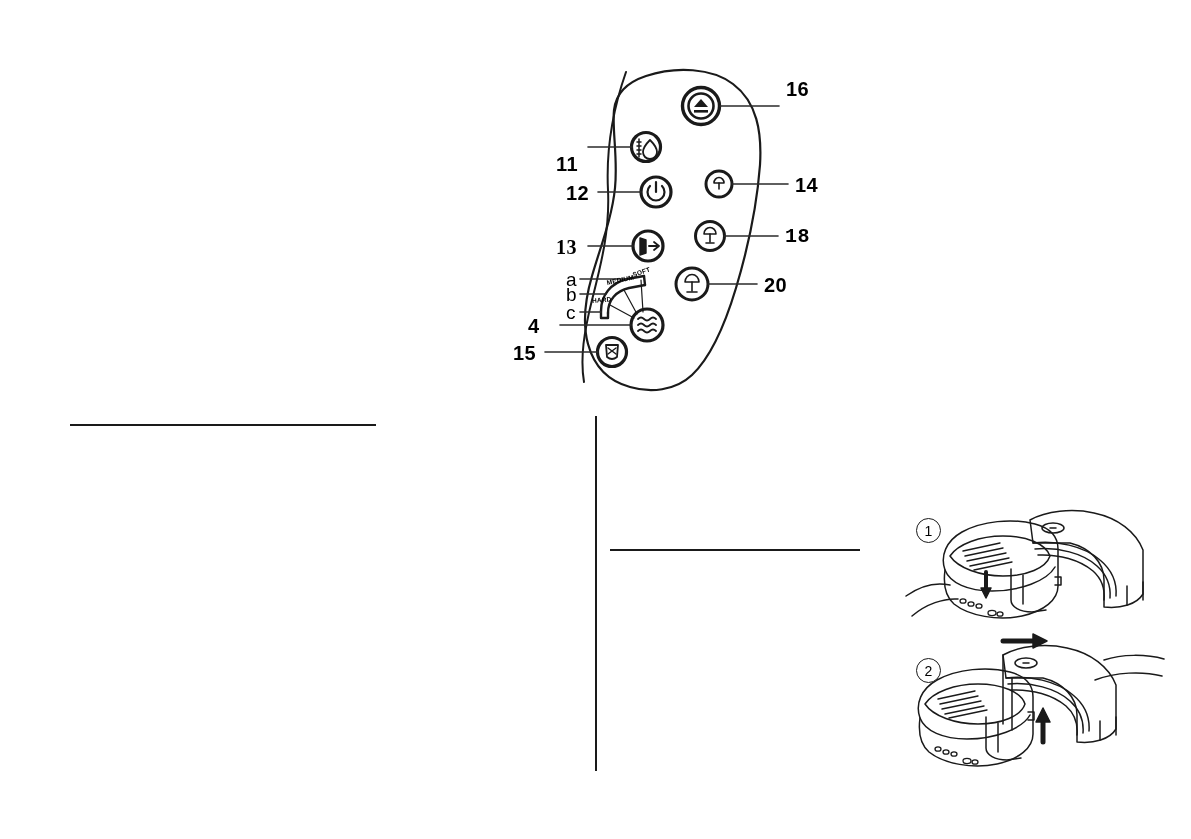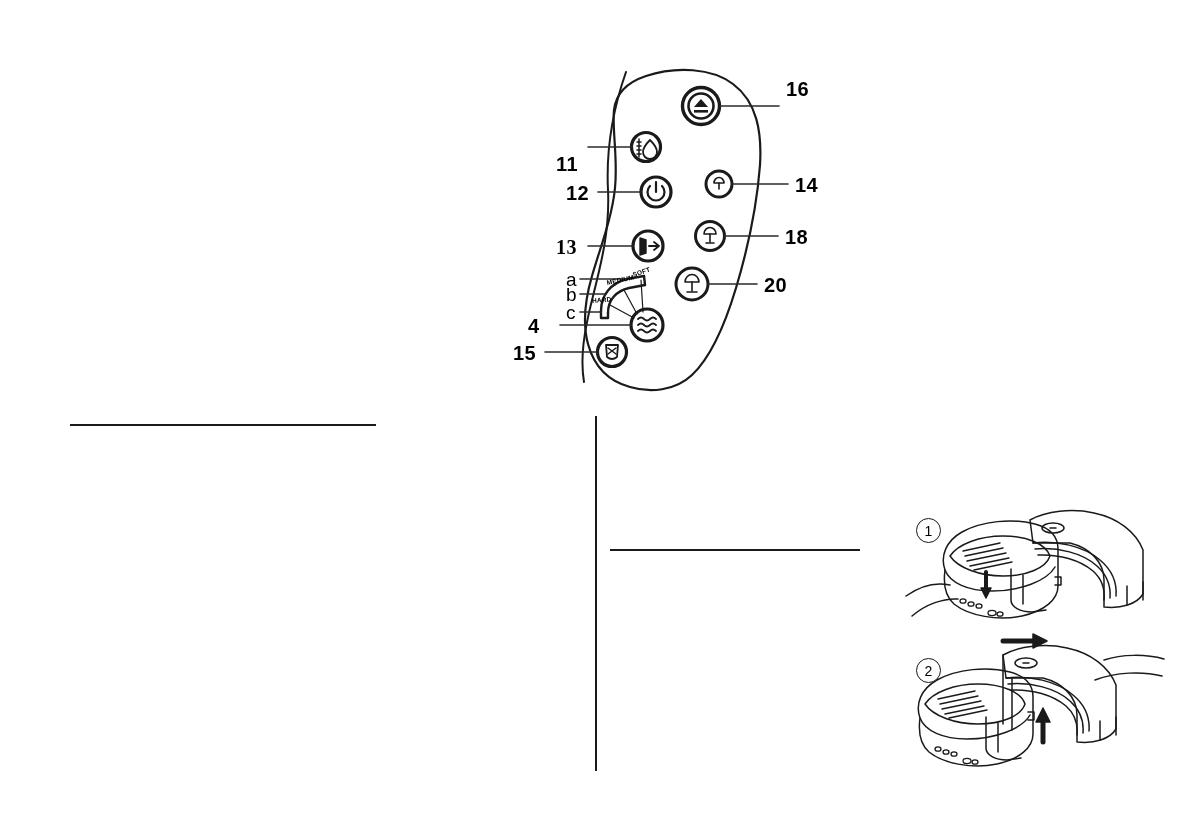--- a/index.html
+++ b/index.html
@@ -192,21 +192,21 @@
   <div class="scale-label" style="left:592px; top:298px; transform: rotate(-5deg);">HARD</div>
 
   <div class="callout" style="left:556px; top:138px;margin-top:16px;">11</div>
   <div class="callout" style="left:566px; top:183px;text-align:center;">12</div>
   <div class="callout" style="left:556px; top:237px;font-family:Liberation Serif, serif;">13</div>
   <div class="callout" style="left:528px; top:316px;">4</div>
   <div class="callout" style="left:513px; top:343px;">15</div>
 
   <div class="callout" style="left:786px; top:79px;">16</div>
   <div class="callout" style="left:795px; top:175px;">14</div>
-  <div class="callout" style="left:785px; top:227px;">18</div>
+  <div class="callout" style="left:785px; top:227px;font-family:Liberation Mono, monospace;">18</div>
   <div class="callout" style="left:764px; top:275px;">20</div>
 
   <div class="callout small-letter" style="left:566px; top:270px;">a</div>
   <div class="callout small-letter" style="left:566px; top:285px;">b</div>
   <div class="callout small-letter" style="left:566px; top:303px;">c</div>
 
   <svg class="panel-svg" viewBox="0 0 1191 839">
     <g fill="none" stroke="#1a1a1a" stroke-width="1.5" stroke-linecap="round" stroke-linejoin="round">
 
       <g>

